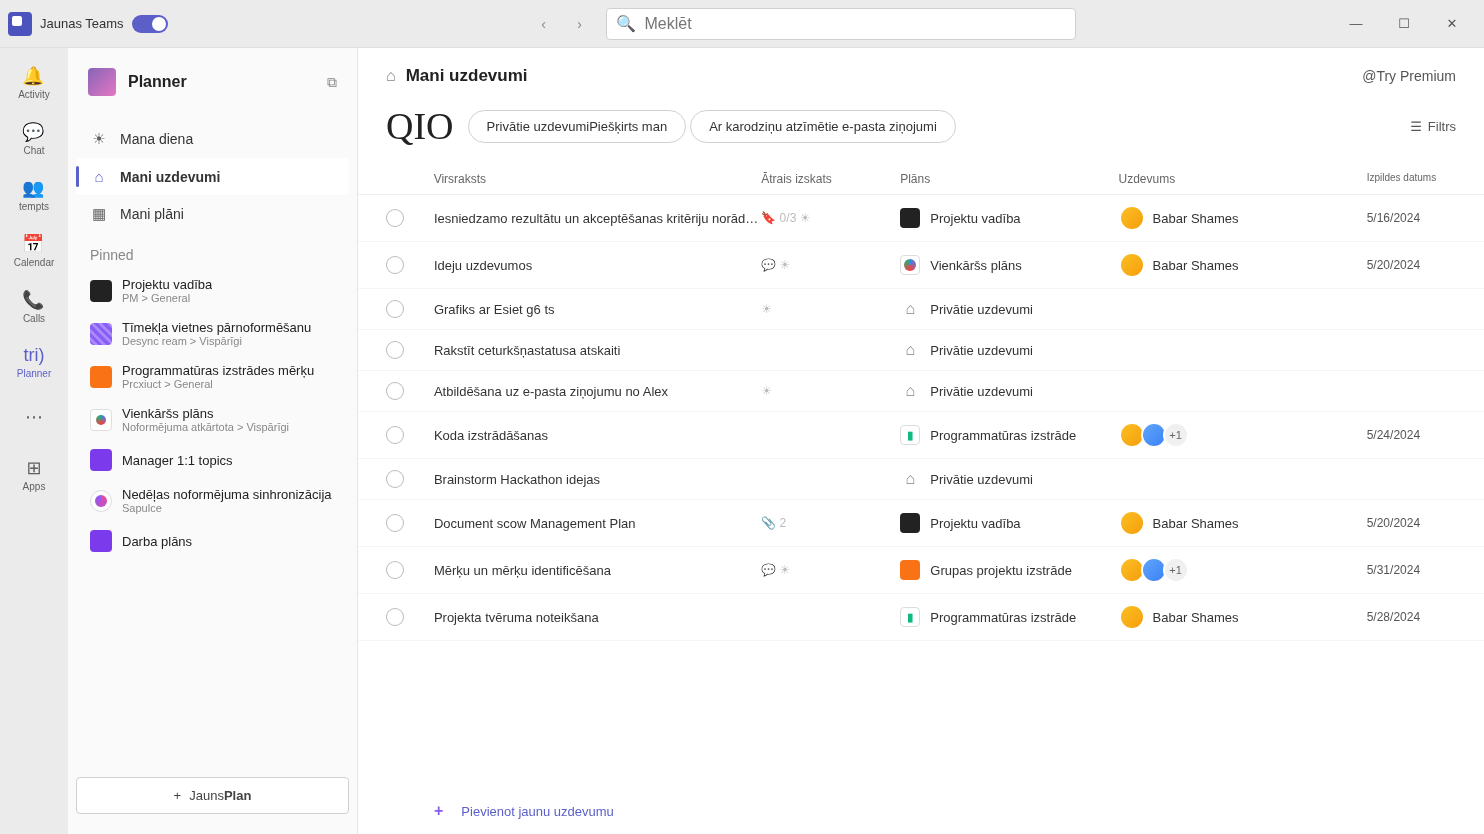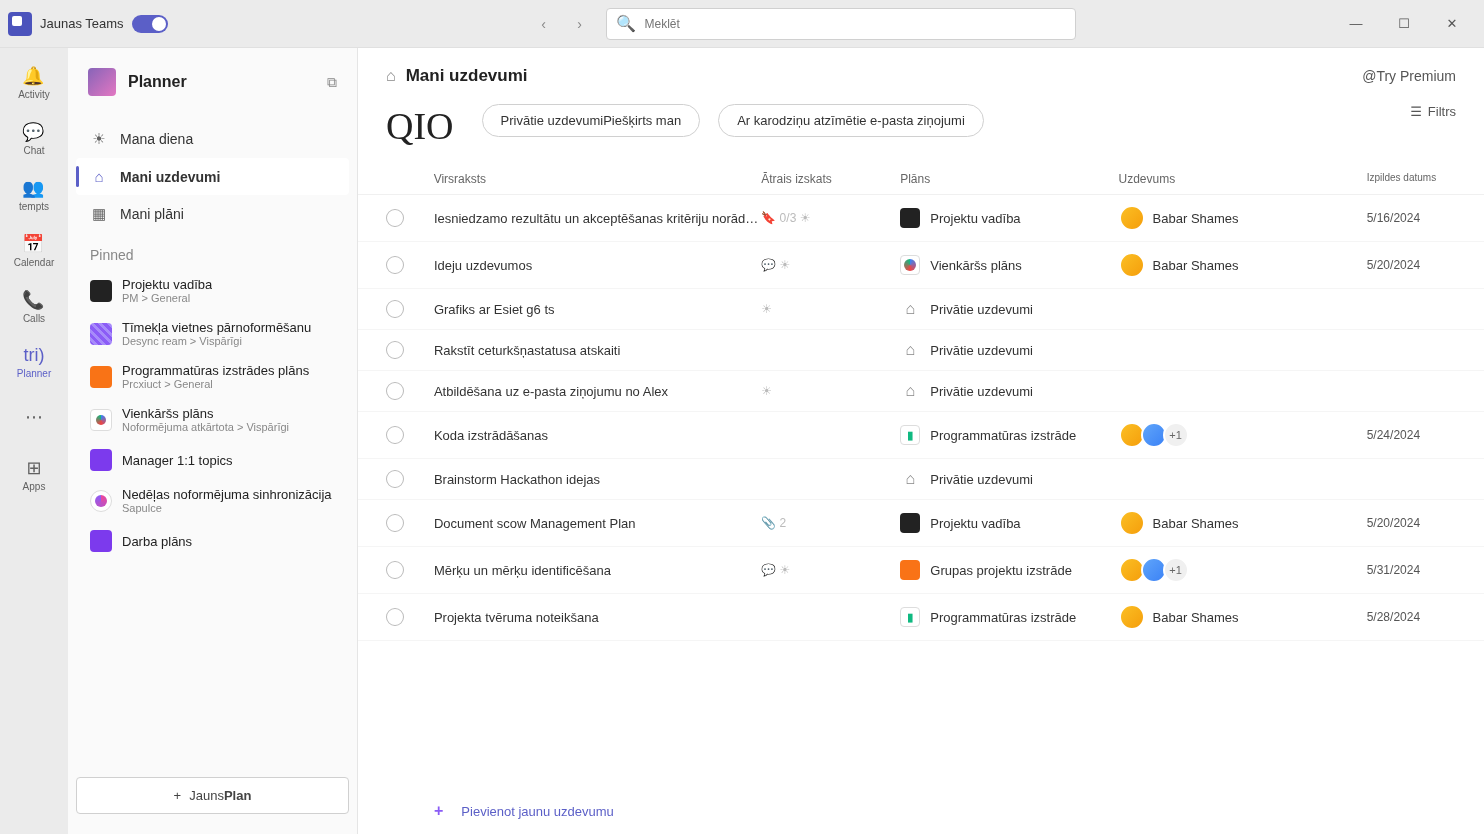--- a/index.html
+++ b/index.html
@@ -7,21 +7,21 @@
 .titlebar{height:48px;background:#ebebeb;display:flex;align-items:center;padding:0 8px;border-bottom:1px solid #e0e0e0}
 .teams-logo{width:24px;height:24px;background:#4b53bc;border-radius:4px;margin-right:8px;position:relative}
 .teams-logo::before{content:"";position:absolute;left:4px;top:4px;width:10px;height:10px;background:#fff;border-radius:2px}
 .teams-label{font-size:13px;color:#333;margin-right:8px}
 .toggle{width:36px;height:18px;background:#5b5fc7;border-radius:9px;position:relative;margin-right:20px}
 .toggle::after{content:"";position:absolute;right:2px;top:2px;width:14px;height:14px;background:#fff;border-radius:50%}
 .nav-arrows{display:flex;gap:4px;margin-left:340px}
 .nav-arrow{width:32px;height:32px;display:flex;align-items:center;justify-content:center;color:#888;font-size:14px;cursor:pointer}
 .search-box{flex:0 0 470px;height:32px;background:#fff;border:1px solid #d0d0d0;border-radius:4px;display:flex;align-items:center;padding:0 10px;margin-left:10px}
 .search-icon{color:#888;margin-right:8px}
-.search-input{border:none;outline:none;flex:1;font-size:12px;color:#3b82f6}
+.search-input{border:none;outline:none;flex:1;font-size:16px;color:#3b82f6}
 .window-controls{margin-left:auto;display:flex;gap:16px;padding-right:8px}
 .window-control{width:32px;height:32px;display:flex;align-items:center;justify-content:center;color:#555;font-size:13px;cursor:pointer}
 .main{flex:1;display:flex;overflow:hidden}
 .rail{width:68px;background:#ebebeb;display:flex;flex-direction:column;align-items:center;padding-top:8px;gap:4px}
 .rail-item{width:60px;height:52px;display:flex;flex-direction:column;align-items:center;justify-content:center;gap:2px;cursor:pointer;border-radius:4px;color:#616161;font-size:10px}
 .rail-item.active{color:#5b5fc7}
 .rail-item .rail-label{font-size:10px}
 .rail-icon{font-size:18px}
 .sidebar{width:290px;background:#fafafa;border-right:1px solid #e5e5e5;display:flex;flex-direction:column;padding:12px 8px}
 .sidebar-header{display:flex;align-items:center;padding:8px 12px;gap:12px}
@@ -47,21 +47,21 @@
 .pinned-icon.circle::after{content:"";position:absolute;left:4px;top:4px;width:12px;height:12px;border-radius:50%;background:conic-gradient(#ec4899,#8b5cf6)}
 .pinned-text{display:flex;flex-direction:column;min-width:0}
 .pinned-title{font-size:13px;color:#222;white-space:nowrap;overflow:hidden;text-overflow:ellipsis}
 .pinned-sub{font-size:11px;color:#888;white-space:nowrap;overflow:hidden;text-overflow:ellipsis}
 .new-plan-btn{margin-top:auto;margin-bottom:8px;padding:10px;border:1px solid #d0d0d0;border-radius:4px;background:#fff;display:flex;align-items:center;justify-content:center;gap:8px;font-size:13px;cursor:pointer;color:#444}
 .content{flex:1;background:#fff;display:flex;flex-direction:column;overflow:hidden}
 .content-header{display:flex;align-items:center;padding:18px 28px 10px;gap:10px}
 .content-header-icon{color:#888}
 .content-title{font-size:17px;font-weight:600;color:#222}
 .premium-link{margin-left:auto;color:#555;font-size:14px}
-.filter-row{display:flex;align-items:flex-start;padding:8px 28px 16px;gap:18px}
+.filter-row{display:flex;align-items:center;padding:8px 28px 16px;gap:4px}
 .qio{font-size:38px;font-weight:300;color:#222;margin-right:10px;font-family:serif}
 .pill{border:1px solid #d0d0d0;border-radius:18px;padding:8px 18px;font-size:13px;color:#333;cursor:pointer}
 .filter-btn{margin-left:auto;display:flex;align-items:center;gap:6px;color:#555;font-size:13px;cursor:pointer}
 .table-head{display:flex;padding:8px 28px;font-size:12px;color:#666;border-bottom:1px solid #f0f0f0}
 .col-check{width:48px}
 .col-title{width:330px}
 .col-quick{width:140px}
 .col-plan{width:220px}
 .col-assign{width:250px}
 .col-date{width:90px;text-align:left;font-size:10px}
@@ -175,21 +175,21 @@
         <div class="pinned-item">
           <div class="pinned-icon purple"></div>
           <div class="pinned-text">
             <div class="pinned-title">Tīmekļa vietnes pārnoformēšanu</div>
             <div class="pinned-sub">Desync ream &gt; Vispārīgi</div>
           </div>
         </div>
         <div class="pinned-item">
           <div class="pinned-icon orange"></div>
           <div class="pinned-text">
-            <div class="pinned-title">Programmatūras izstrādes plāns</div>
+            <div class="pinned-title">Programmatūras izstrādes mērķu</div>
             <div class="pinned-sub">Prcxiuct &gt; General</div>
           </div>
         </div>
         <div class="pinned-item">
           <div class="pinned-icon white"></div>
           <div class="pinned-text">
             <div class="pinned-title">Vienkāršs plāns</div>
             <div class="pinned-sub">Noformējuma atkārtota &gt; Vispārīgi</div>
           </div>
         </div>

